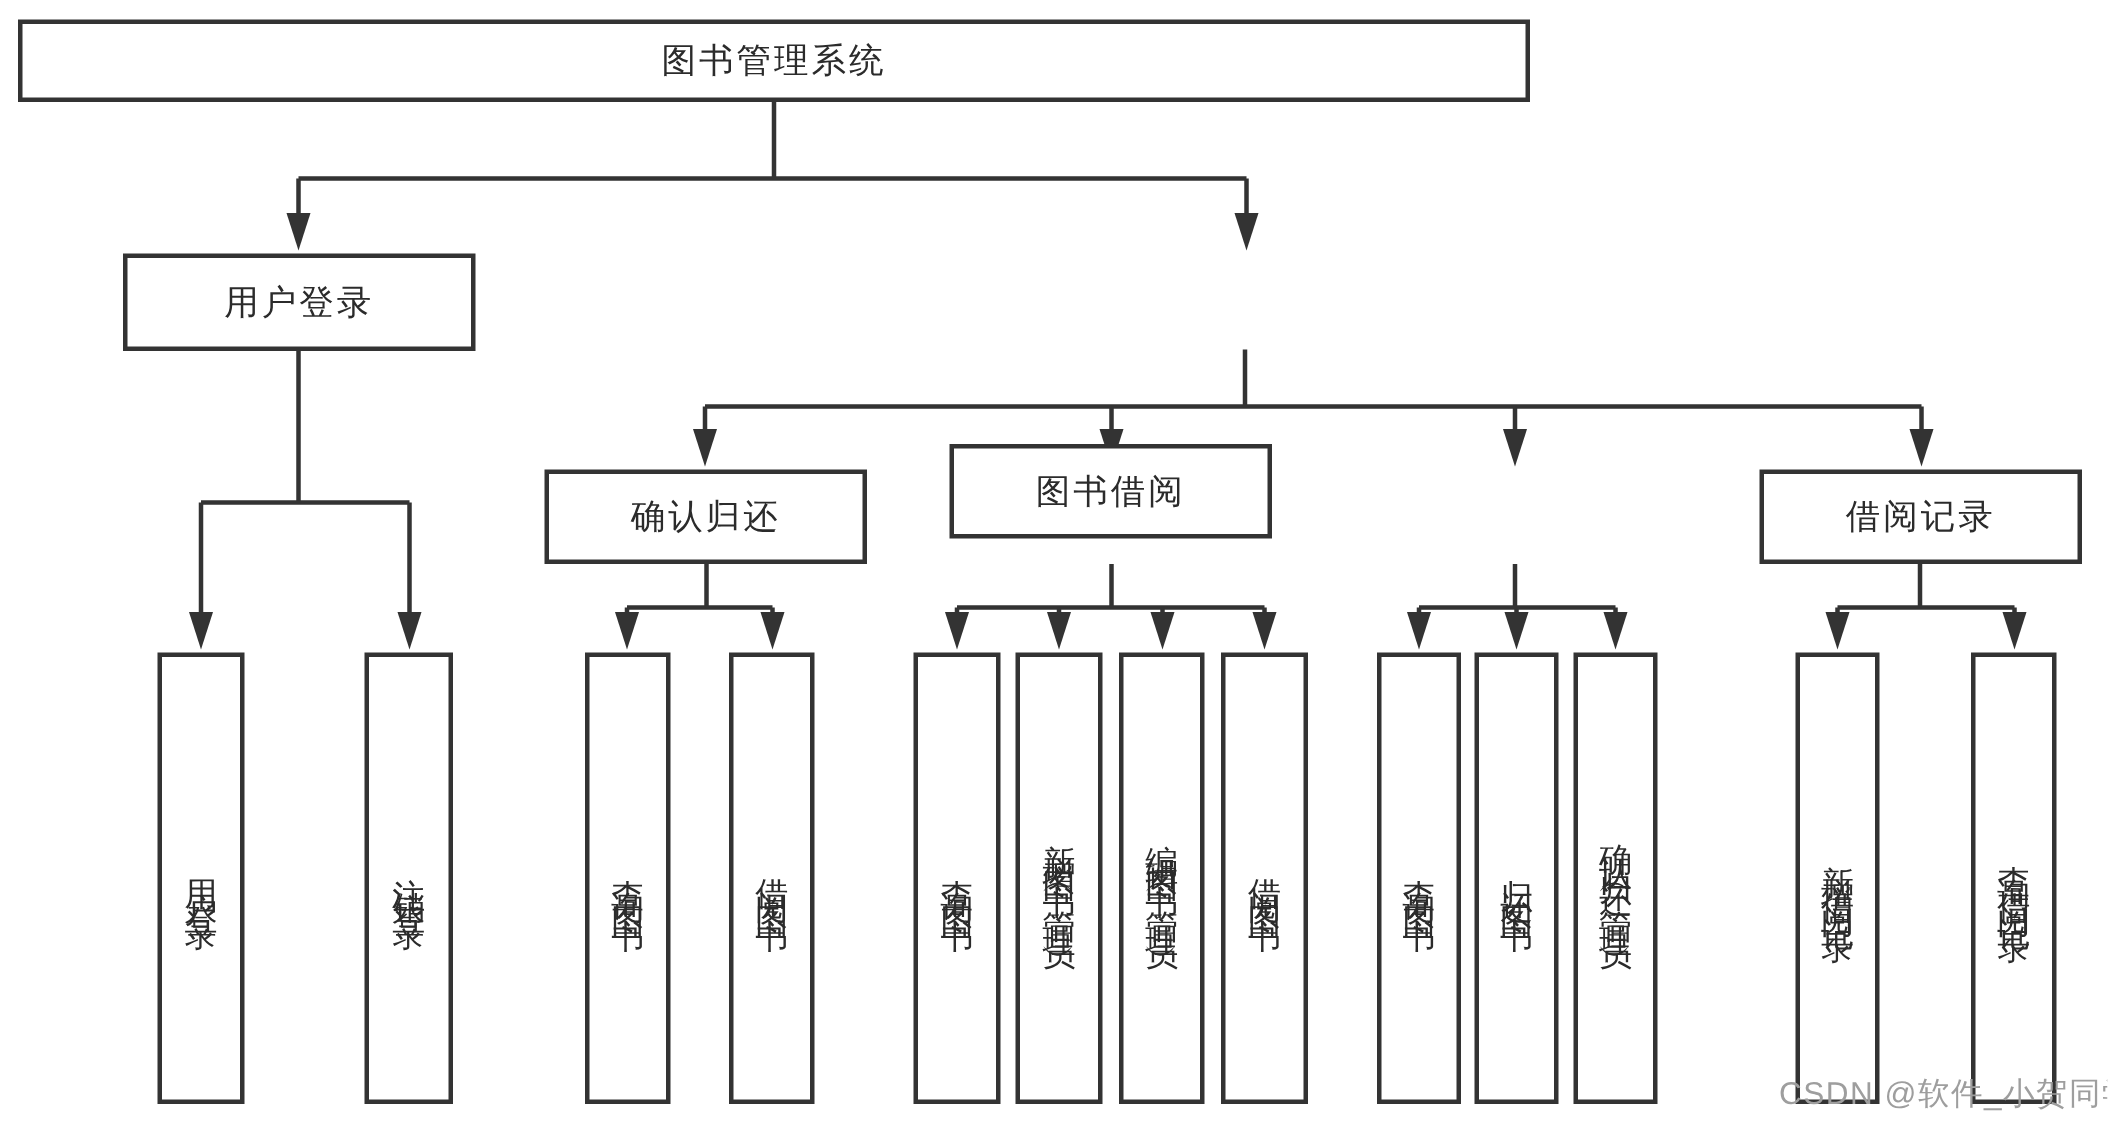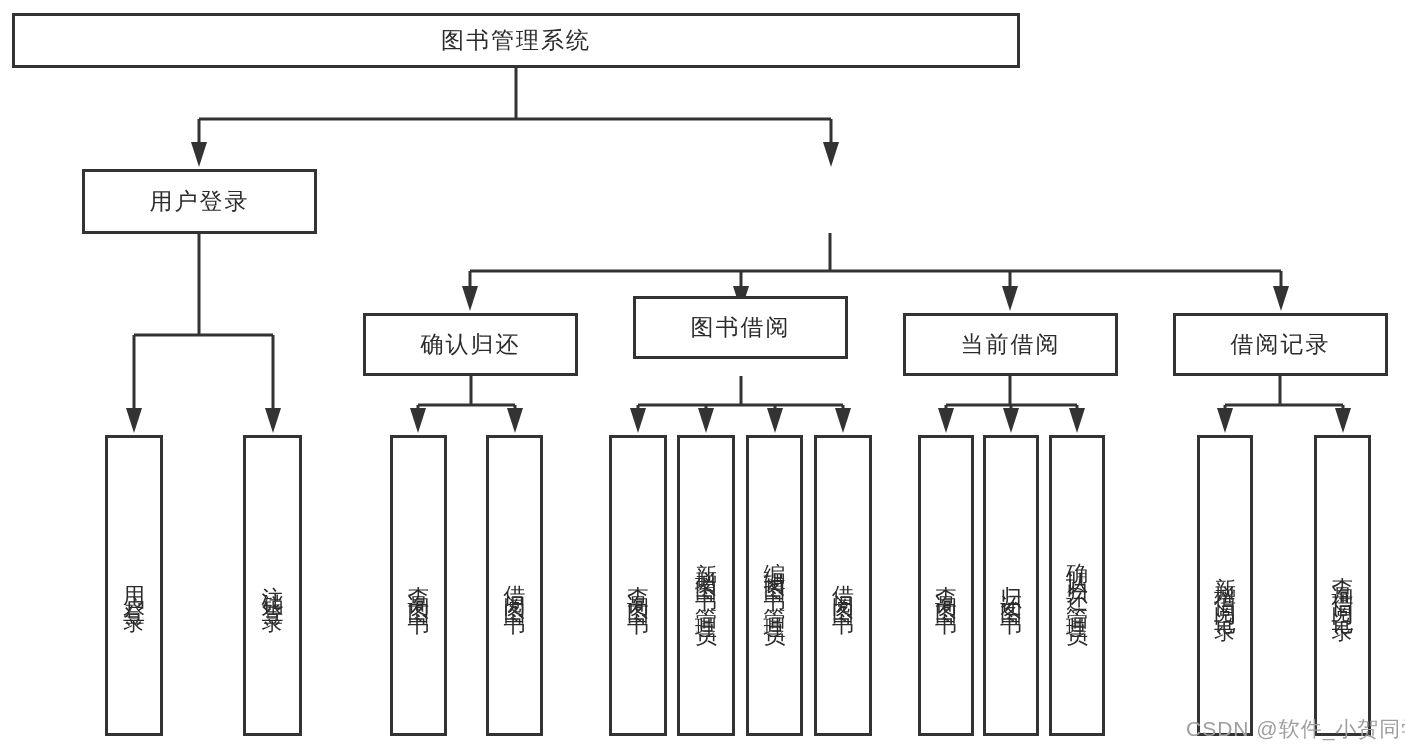--- a/index.html
+++ b/index.html
@@ -94,23 +94,20 @@
   <div class="node" style="left:82px;top:169px;width:235px;height:65px">
     <span>用户登录</span>
   </div>
 
   <div class="node" style="left:363px;top:313px;width:215px;height:63px">
     <span>确认归还</span>
   </div>
   <div class="node" style="left:633px;top:296px;width:215px;height:63px">
     <span>图书借阅</span>
   </div>
-  <div class="node" style="left:903px;top:313px;width:215px;height:63px">
-    <span>当前借阅</span>
-  </div>
   <div class="node" style="left:1173px;top:313px;width:215px;height:63px">
     <span>借阅记录</span>
   </div>
 
   <div class="node leaf" style="left:105px;top:435px;width:58px;height:301px">
     <span class="vtext">用户登录</span>
   </div>
   <div class="node leaf" style="left:243px;top:435px;width:59px;height:301px">
     <span class="vtext">注销登录</span>
   </div>

